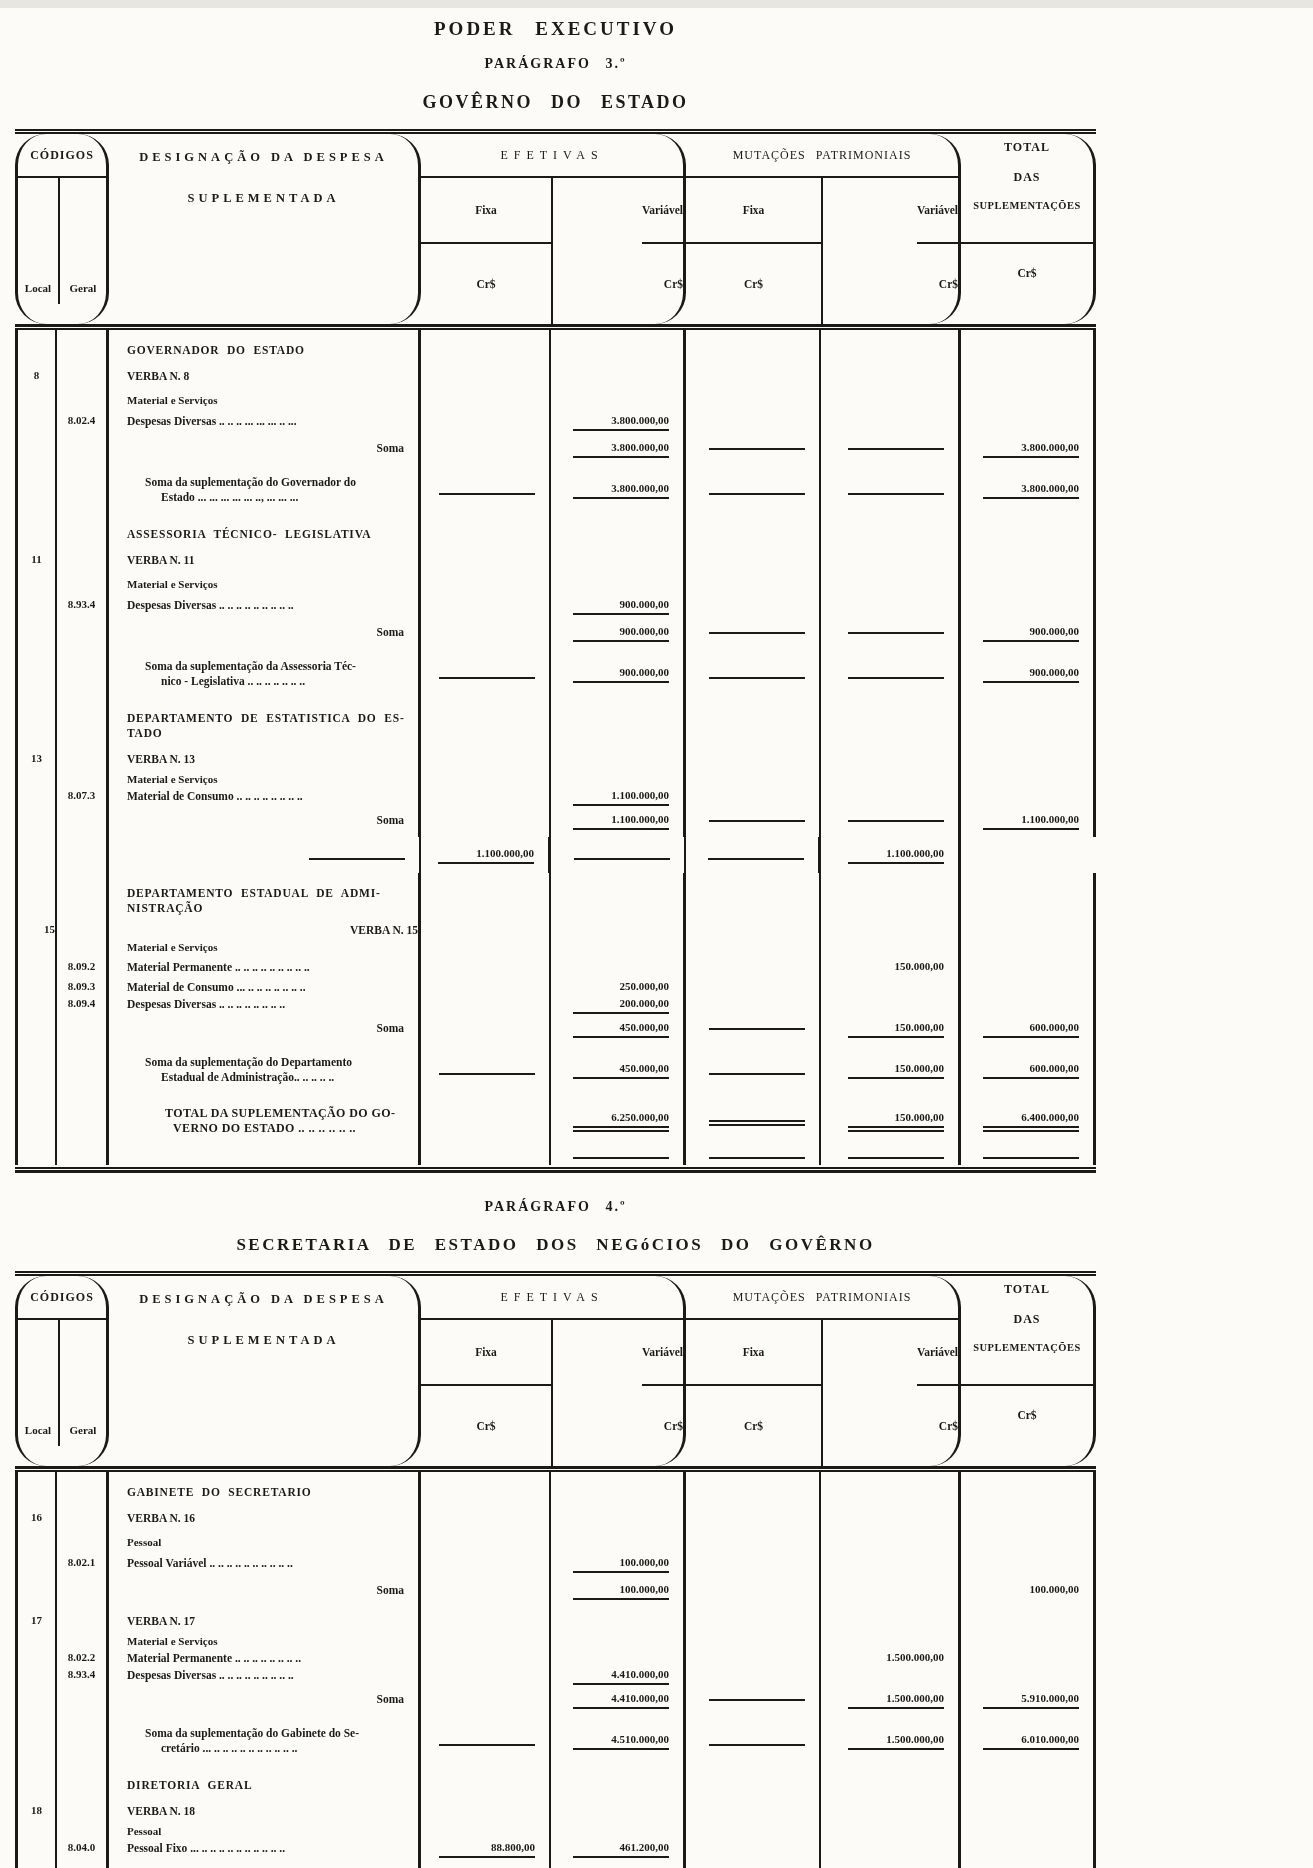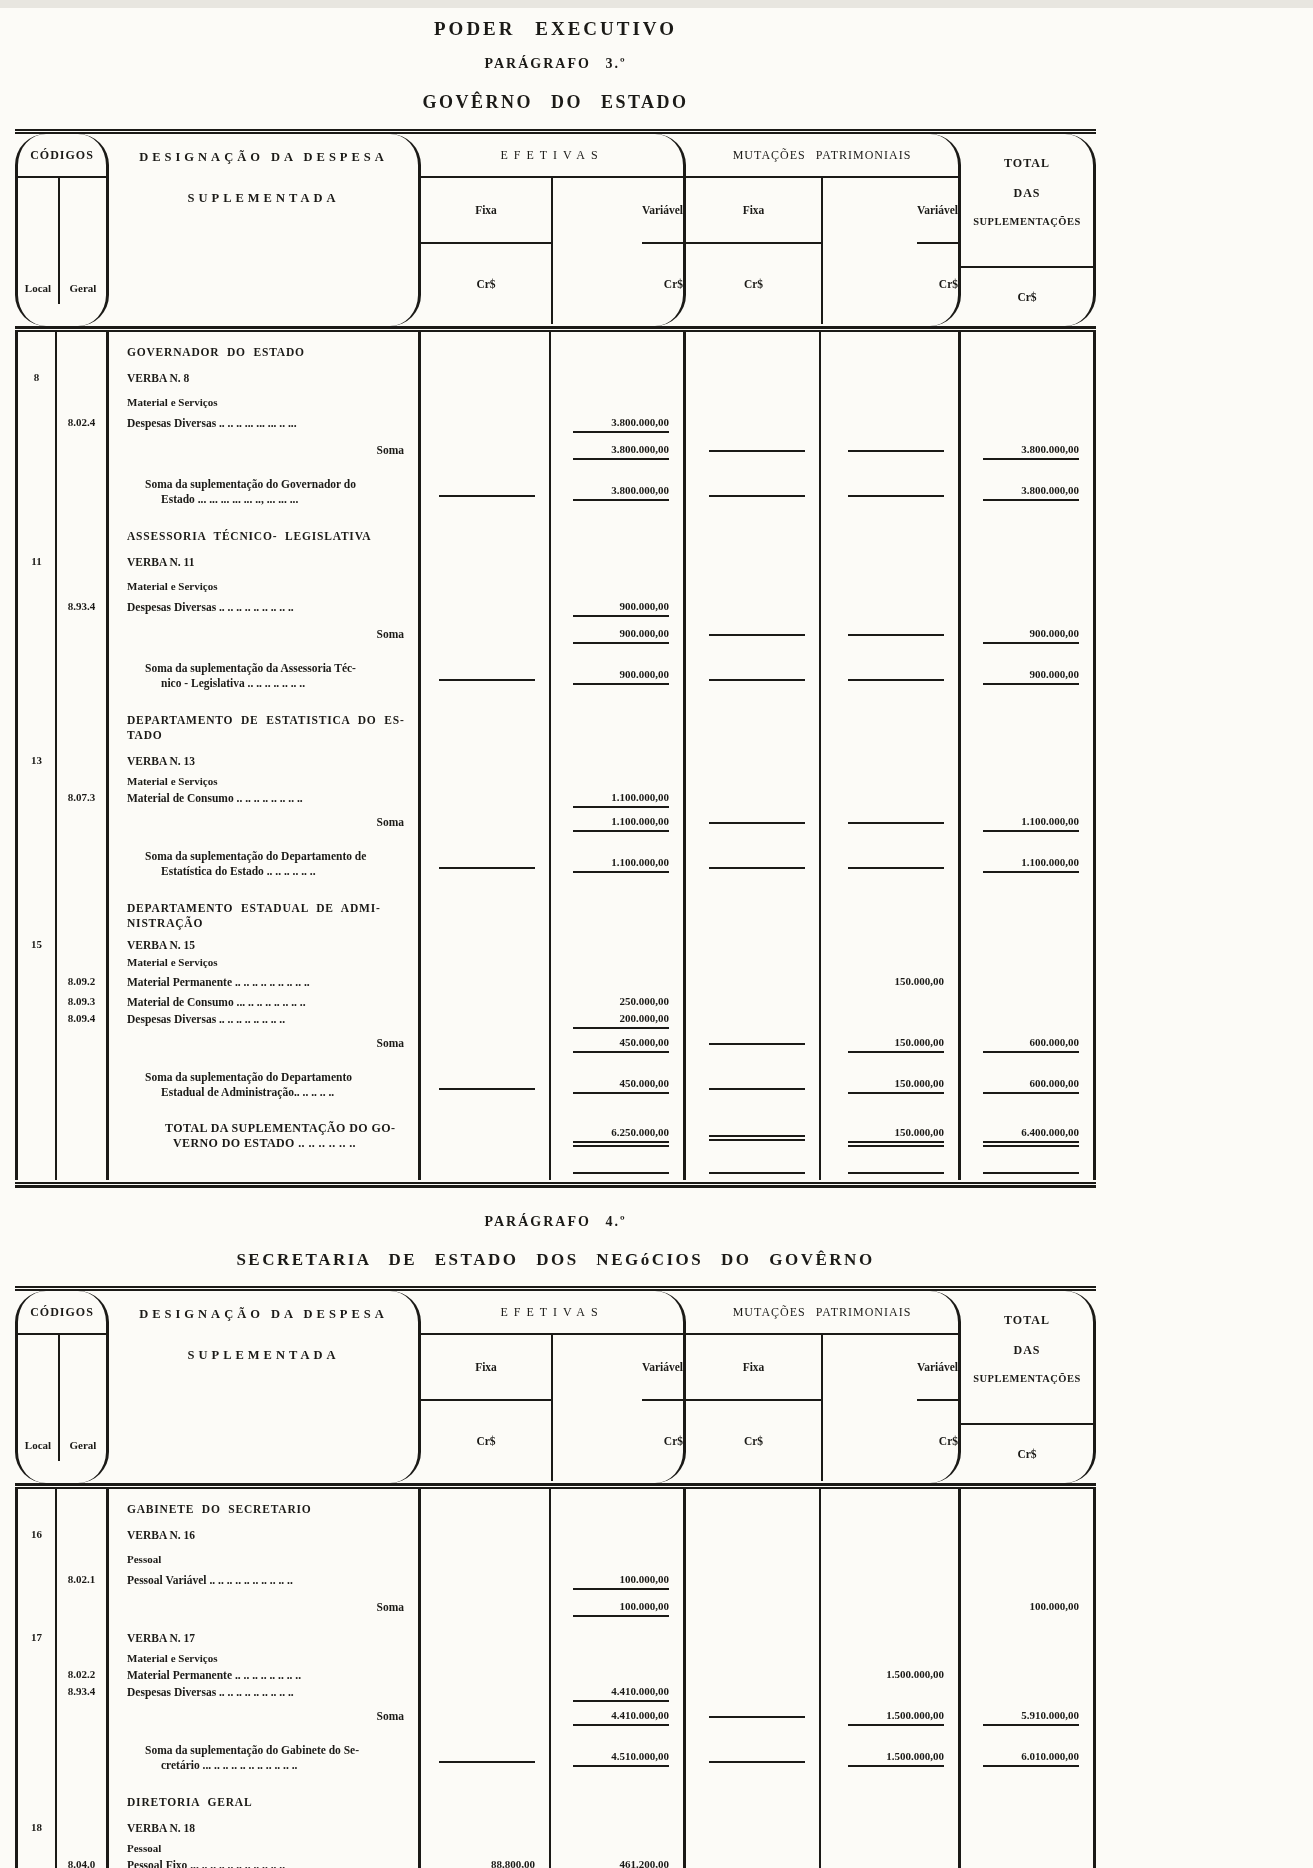--- a/index.html
+++ b/index.html
@@ -35,21 +35,21 @@
     font-weight:normal; font-size:12px; border-bottom:2px solid var(--ink); }
   .th-ef .th-group-title{ letter-spacing:6px; }
   .th-mut .th-group-title{ letter-spacing:1px; word-spacing:6px; }
   .th-subrow{ display:flex; height:146px; }
   .th-sub{ flex:1; display:flex; flex-direction:column; }
   .th-sub + .th-sub{ border-left:2px solid var(--ink);align-items:flex-end; }
   .th-sub-label{ height:66px; display:flex; align-items:center; justify-content:center;
     font-weight:bold; font-size:11.5px; border-bottom:2px solid var(--ink); }
   .th-cr{ flex:1; display:flex; align-items:center; justify-content:center; font-weight:bold; font-size:11.5px; }
   .th-total{ display:flex; flex-direction:column; }
-  .th-total-lines{ height:134px; display:flex; flex-direction:column; align-items:center; padding-top:22px; gap:15px;
+  .th-total-lines{ height:110px; display:flex; flex-direction:column; align-items:center; padding-top:6px; gap:15px;
     font-weight:bold; font-size:12px; letter-spacing:1px; border-bottom:2px solid var(--ink); }
   .th-total-lines .small{ font-size:10.5px; letter-spacing:0.5px; }
   .th-total .th-cr{ height:58px; flex:0 0 auto; }
   .hsep{ height:6px; border-top:3px solid var(--ink); border-bottom:2px solid var(--ink); }
   .tbottom{ height:6px; border-top:2px solid var(--ink); border-bottom:3px solid var(--ink); margin-top:2px;}
 
   
   .tr{ display:grid; grid-template-columns:42px 52px 312px 130px 135px 135px 140px 135px; }
   .td{ min-height:100%; }
   .c-local{ border-left:3px solid var(--ink); border-right:2px solid var(--ink); text-align:center; font-weight:bold; font-size:11px;}
@@ -68,21 +68,21 @@
 
   .t-section .td{ padding-top:13px; padding-bottom:4px; }
   .t-verba .td{ padding-top:7px; padding-bottom:4px; }
   .t-label .td{ padding-top:5px; padding-bottom:2px; }
   .t-item .td{ padding-top:4px; padding-bottom:4px; }
   .t-soma .td{ padding-top:6px; padding-bottom:7px; }
   .t-sumdesc .td{ padding-top:10px; padding-bottom:9px; }
   .t-total .td{ padding-top:12px; padding-bottom:12px; }
   .t-spacer .td{ padding-top:2px; padding-bottom:6px; }
   .tr.tight .td{ padding-top:1px; padding-bottom:1px; }
-  .t-verba.tight .td{ padding-top:3px; }
+  .t-verba.tight .td{ padding-top:3px;text-align:right; }
 
   .t-section .c-desc{ letter-spacing:0.8px; word-spacing:4px; padding-left:18px; }
   .t-verba .c-desc{ padding-left:18px; }
   .t-label .c-desc{ padding-left:18px; font-size:11px; }
   .t-item .c-desc{ padding-left:18px; }
   .t-soma .c-desc{ text-align:right; padding-right:14px; }
   .t-sumdesc .c-desc{ padding-left:36px; }
   .t-sumdesc .c-desc .dline1{ padding-left:16px; }
   .t-total .c-desc{ padding-left:56px; font-size:12px; letter-spacing:0.4px; }
   .t-total .c-desc .dline1{ padding-left:8px; }
@@ -401,24 +401,20 @@
             <div class="td money c-vm">
               <span class="val rule empty"></span>
             </div>
             <div class="td money c-tt">
               <span class="val rule">1.100.000,00</span>
             </div>
           </div>
           <div class="tr t-sumdesc">
             <div class="td c-local"></div>
             <div class="td c-geral"></div>
-            <div class="td c-desc">
-              <div class="dline dline0">Soma da suplementação do Departamento de</div>
-              <div class="dline dline1">Estatística do Estado .. .. .. .. .. ..</div>
-            </div>
             <div class="td money c-fe">
               <span class="val rule empty"></span>
             </div>
             <div class="td money c-ve">
               <span class="val rule">1.100.000,00</span>
             </div>
             <div class="td money c-fm">
               <span class="val rule empty"></span>
             </div>
             <div class="td money c-vm">

